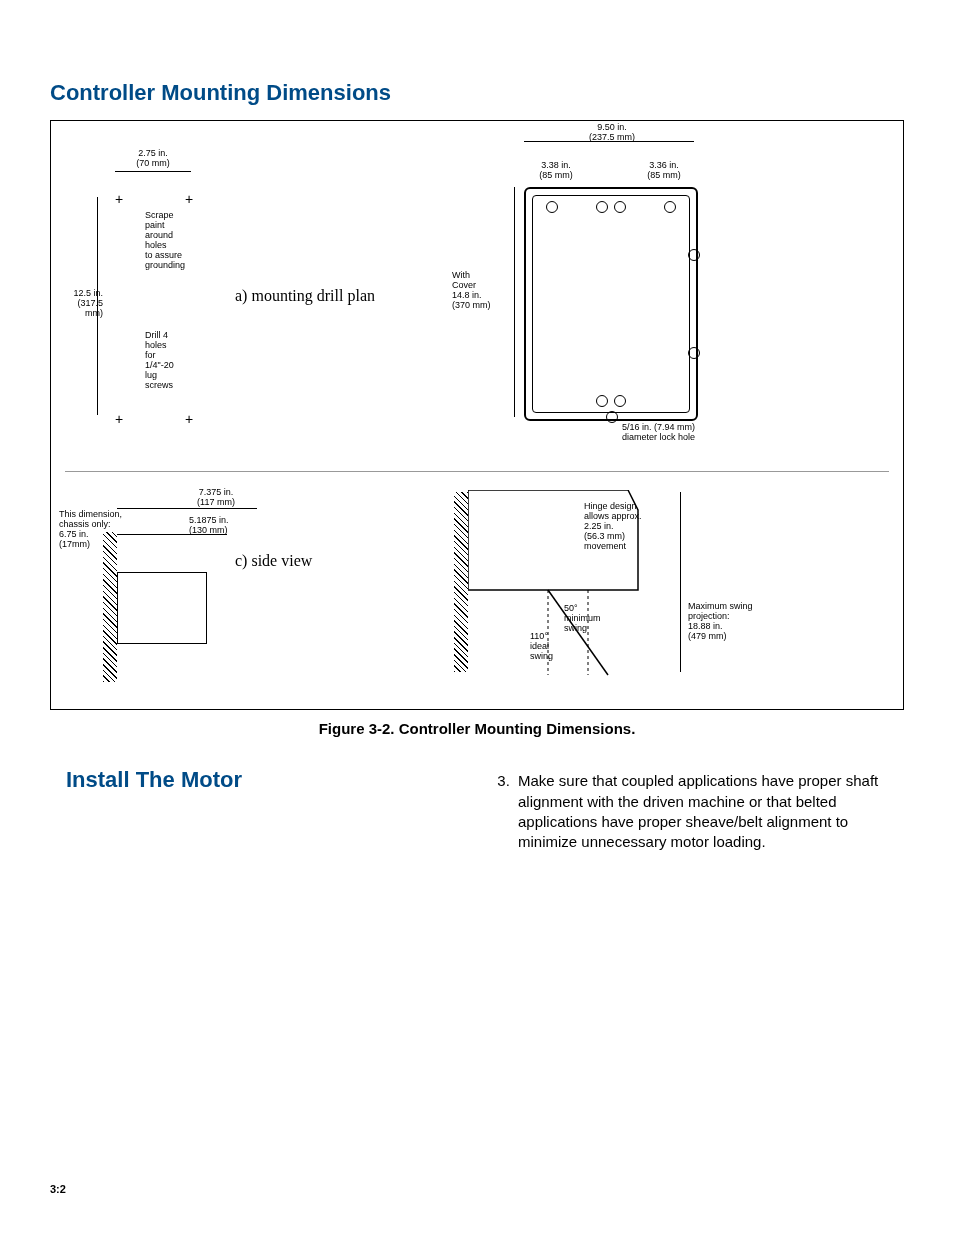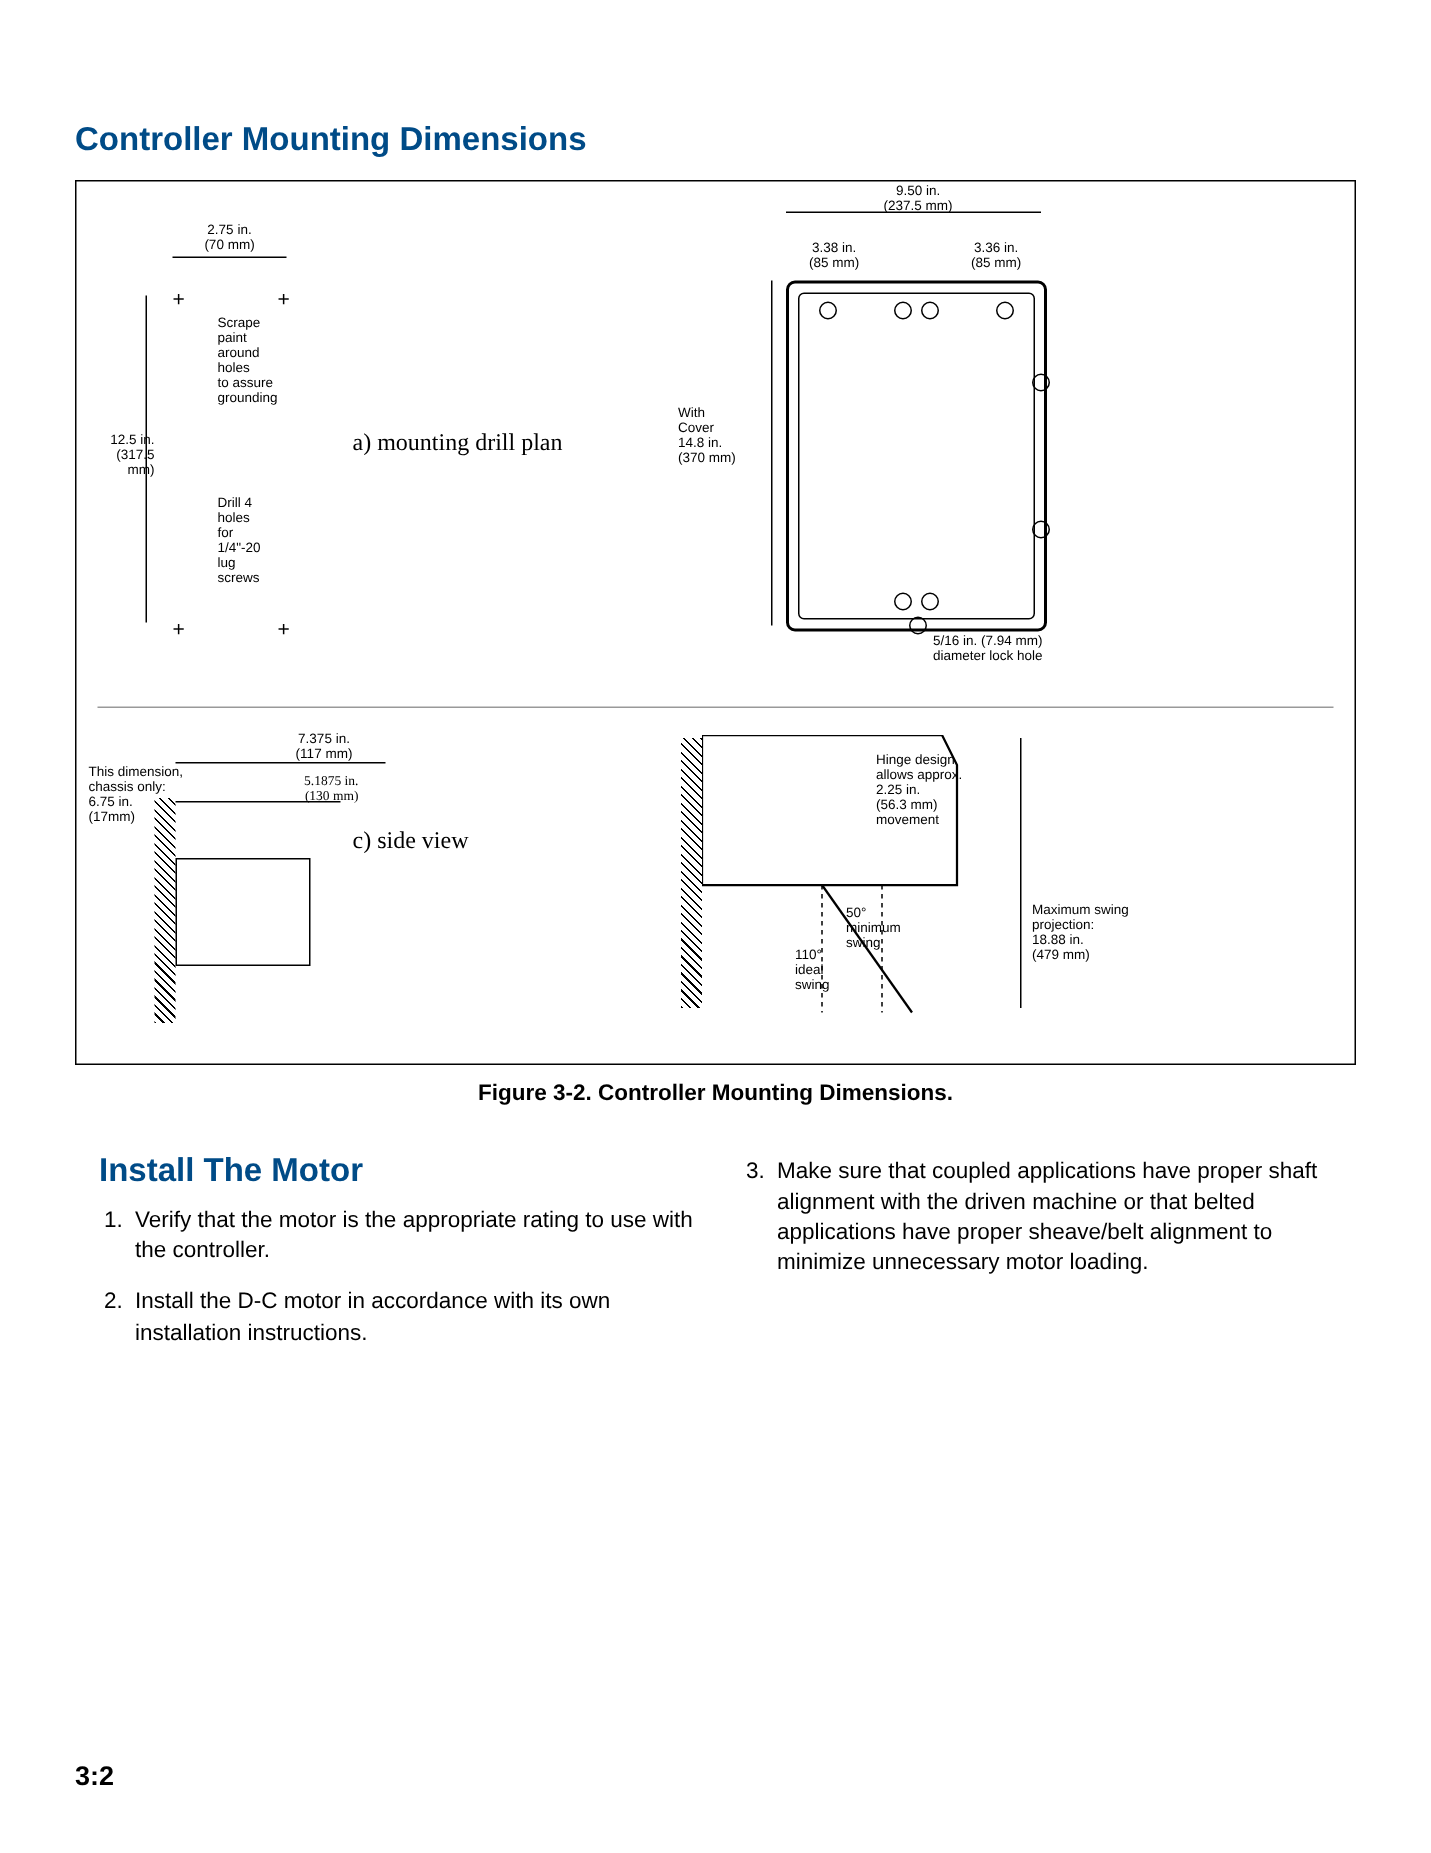--- a/index.html
+++ b/index.html
@@ -16,21 +16,21 @@
 .label-c{position:absolute;left:170px;top:80px;}
 .tiny{font-size:9px;line-height:1.1;font-family:Arial,sans-serif;}
 .tinyblock{position:absolute;}
 .figure-caption{text-align:center;font-size:15px;font-weight:bold;margin-top:10px;}
 .body-cols{display:flex;gap:18px;margin-top:30px;margin-left:16px;}
 .body-col{flex:1;font-size:15px;line-height:1.35;}
 .body-col h2.section-title{margin-bottom:10px;}
 ol.steps{padding-left:20px;margin-top:4px;}
 ol.steps li{margin-bottom:14px;padding-left:4px;}
 ol.steps li::marker{font-size:15px;}
-.page-number{position:absolute;left:50px;bottom:40px;font-size:18px;font-weight:bold;}
+.page-number{position:absolute;left:50px;bottom:40px;font-size:11px;font-weight:bold;}
 
 .rect-outline{position:absolute;border:1.5px solid #000;}
 .dim-arrow{position:absolute;background:#000;height:1px;}
 .dim-arrow-v{position:absolute;background:#000;width:1px;}
 .plus{position:absolute;font-size:14px;}
 .enclosure{position:absolute;border:2px solid #000;border-radius:6px;}
 .enclosure .inner{position:absolute;inset:6px;border:1.5px solid #000;border-radius:4px;}
 .small-circle{position:absolute;width:10px;height:10px;border:1.5px solid #000;border-radius:50%;}
 .side-poly{position:absolute;}
 .hatch{position:absolute;background:repeating-linear-gradient(45deg,#000 0,#000 1px,transparent 1px,transparent 4px);}
@@ -105,21 +105,21 @@
 
     <div class="subfig-row bottom-row">
 
       <div class="subfig" style="flex:0 0 46%;">
         <div class="sub-label label-c">c) side view</div>
         <div class="hatch" style="left:38px;top:60px;width:14px;height:150px;"></div>
         <div class="rect-outline" style="left:52px;top:100px;width:88px;height:70px;"></div>
         <div class="tiny tinyblock" style="left:116px;top:16px;width:70px;text-align:center;white-space:pre-line;">7.375 in.
 (117 mm)</div>
         <div class="dim-arrow" style="left:52px;top:36px;width:140px;"></div>
-        <div class="tiny tinyblock" style="left:104px;top:44px;width:70px;text-align:right;white-space:pre-line;font-family:Liberation Serif, serif;">5.1875 in.
+        <div class="tiny tinyblock" style="left:124px;top:44px;width:70px;text-align:left;white-space:pre-line;">5.1875 in.
 (130 mm)</div>
         <div class="dim-arrow" style="left:52px;top:62px;width:110px;"></div>
         <div class="tiny tinyblock" style="left:-6px;top:38px;width:70px;text-align:left;white-space:pre-line;">This dimension,
 chassis only:
 6.75 in.
 (17mm)</div>
       </div>
 
       <div class="subfig" style="flex:0 0 54%;">
 
@@ -149,24 +149,20 @@
         <div class="dim-arrow-v" style="left:236px;top:20px;height:180px;"></div>
       </div>
     </div>
   </div>
 
   <div class="figure-caption">Figure 3-2. Controller Mounting Dimensions.</div>
 
   <div class="body-cols">
     <div class="body-col">
       <h2 class="section-title">Install The Motor</h2>
-      <ol class="steps" start="1">
-        <li>Verify that the motor is the appropriate rating to use with the controller.</li>
-        <li>Install the D-C motor in accordance with its own installation instructions.</li>
-      </ol>
     </div>
     <div class="body-col">
       <ol class="steps" start="3">
         <li>Make sure that coupled applications have proper shaft alignment with the driven machine or that belted applications have proper sheave/belt alignment to minimize unnecessary motor loading.</li>
       </ol>
     </div>
   </div>
 
   <div class="page-number">3:2</div>
 </div>

